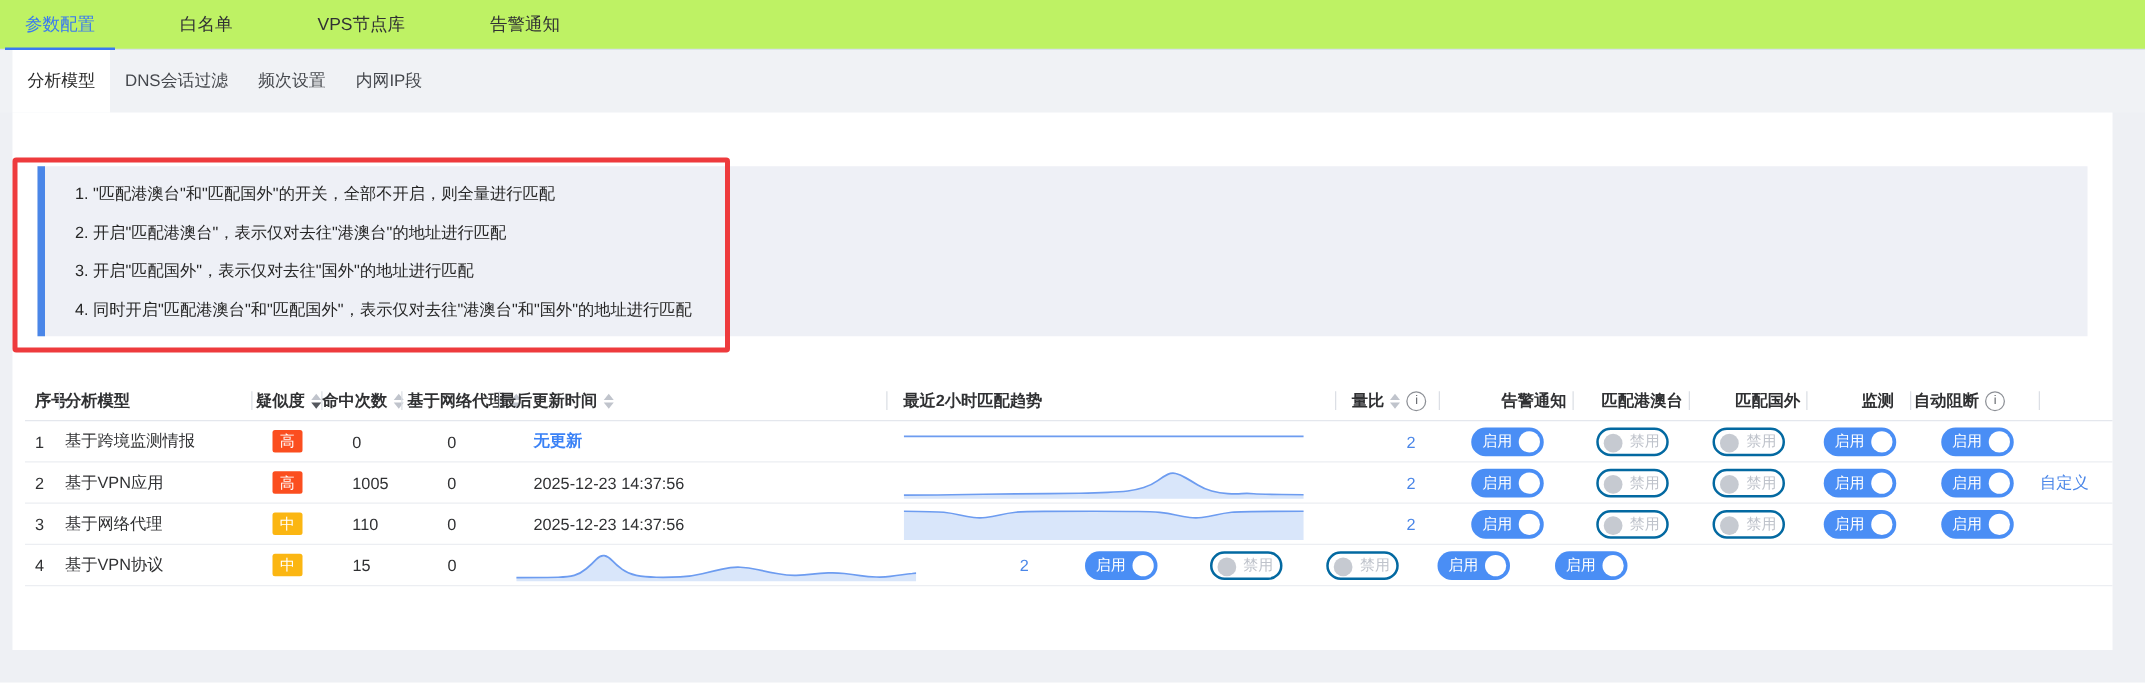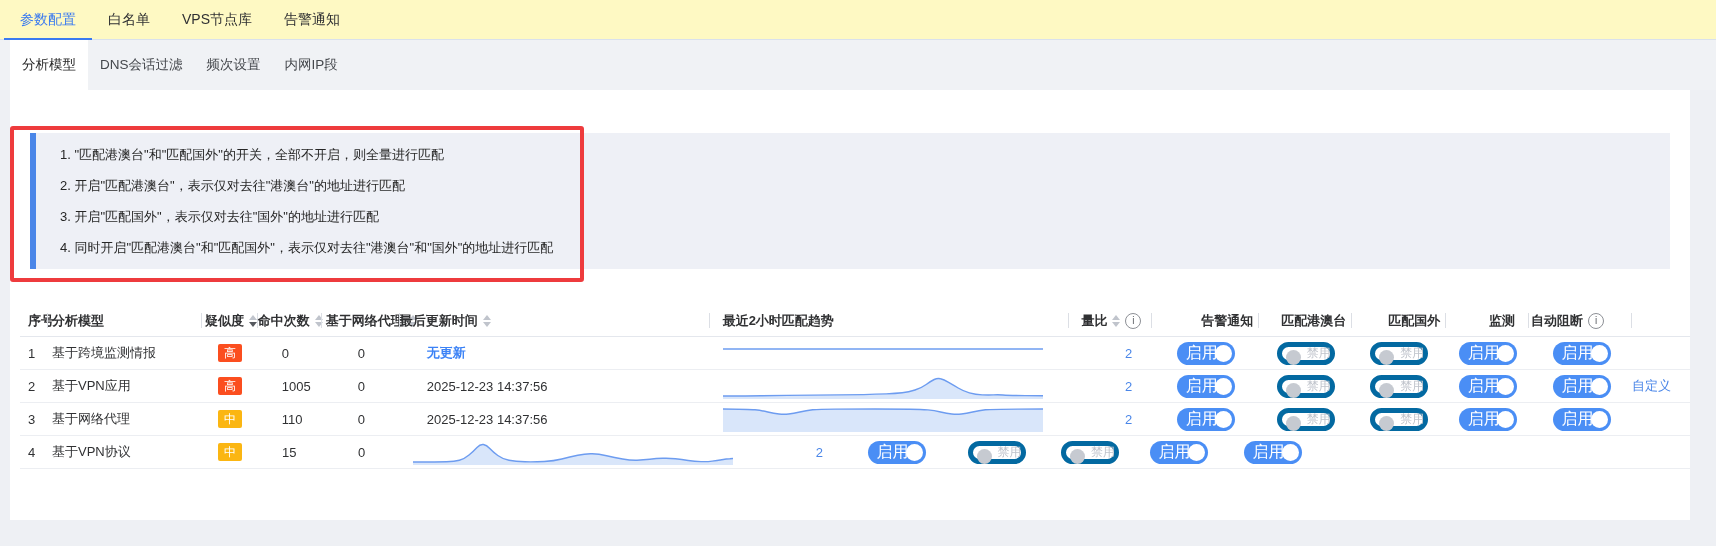--- a/index.html
+++ b/index.html
@@ -4,22 +4,22 @@
 <style>
   * { box-sizing: border-box; }
   html,body { margin:0; padding:0; }
   body {
     width:1716px; height:546px; position:relative; overflow:hidden;
     background:#eef0f4;
     font-family:"Liberation Sans", sans-serif;
     color:#303133;
   }
   
-  .topbar { height:40px; background:#fef9c3; border-bottom:1px solid #d9e1ec;
-            display:flex; align-items:stretch; padding-left:4px; }
+  .topbar { height:40px; background:#bef264; border-bottom:1px solid #d9e1ec;
+            display:flex; align-items:stretch; padding-left:4px;gap:36px; }
   .main-tab { padding:0 16px; font-size:14px; color:#303133; display:flex;
               align-items:center; cursor:pointer; position:relative; }
   .main-tab.active { color:#3a7af0; }
   .main-tab.active::after { content:''; position:absolute; left:0; right:0; bottom:-1px;
               height:2px; background:#3a7af0; }
   
   .subbar { height:50px; background:#f0f2f5; display:flex; align-items:stretch;
             padding-left:10px; }
   .sub-tab { padding:0 12px; font-size:13.5px; color:#45484d; display:flex;
              align-items:center; cursor:pointer; }
@@ -86,24 +86,24 @@
   .car.down { border-top:5px solid #c0c4cc; }
   .car.active.down { border-top-color:#55585e; }
   
   .info { width:16px; height:16px; border:1px solid #8d9096; border-radius:50%;
           font-size:10px; color:#5f6368; display:inline-flex; align-items:center;
           justify-content:center; margin-left:5px; font-weight:400; }
   
   .switch { display:inline-flex; align-items:center; width:58px; height:23px;
             border-radius:12px; position:relative; cursor:pointer; }
   .switch.on  { background:#4a8ef5; padding-left:9px; }
-  .switch.on .sw-label { color:#fff; font-size:16px; }
+  .switch.on .sw-label { color:#fff; font-size:12px; }
   .switch.on .knob { position:absolute; right:3px; top:3px; width:17px; height:17px;
             border-radius:50%; background:#fff; }
-  .switch.off { background:#fff; border:5px solid #0369a1; padding-left:25px; }
+  .switch.off { background:#fff; border:2px solid #0369a1; padding-left:25px; }
   .switch.off .sw-label { color:#bfc3cb; font-size:12px; }
   .switch.off .knob { position:absolute; left:4px; top:3px; width:15px; height:15px;
             border-radius:50%; background:#c6cad1; }
   
   .spark { display:block; }
 </style>
 </head>
 <body>
 
 <div class="topbar" id="main-tabbar">

